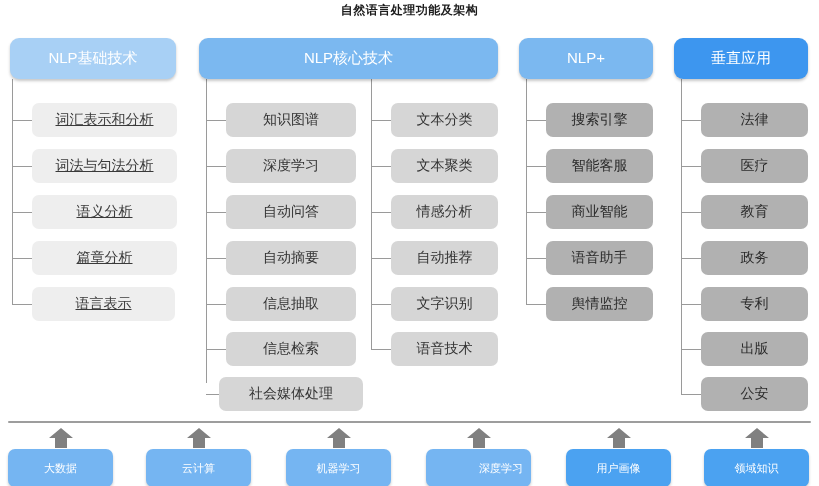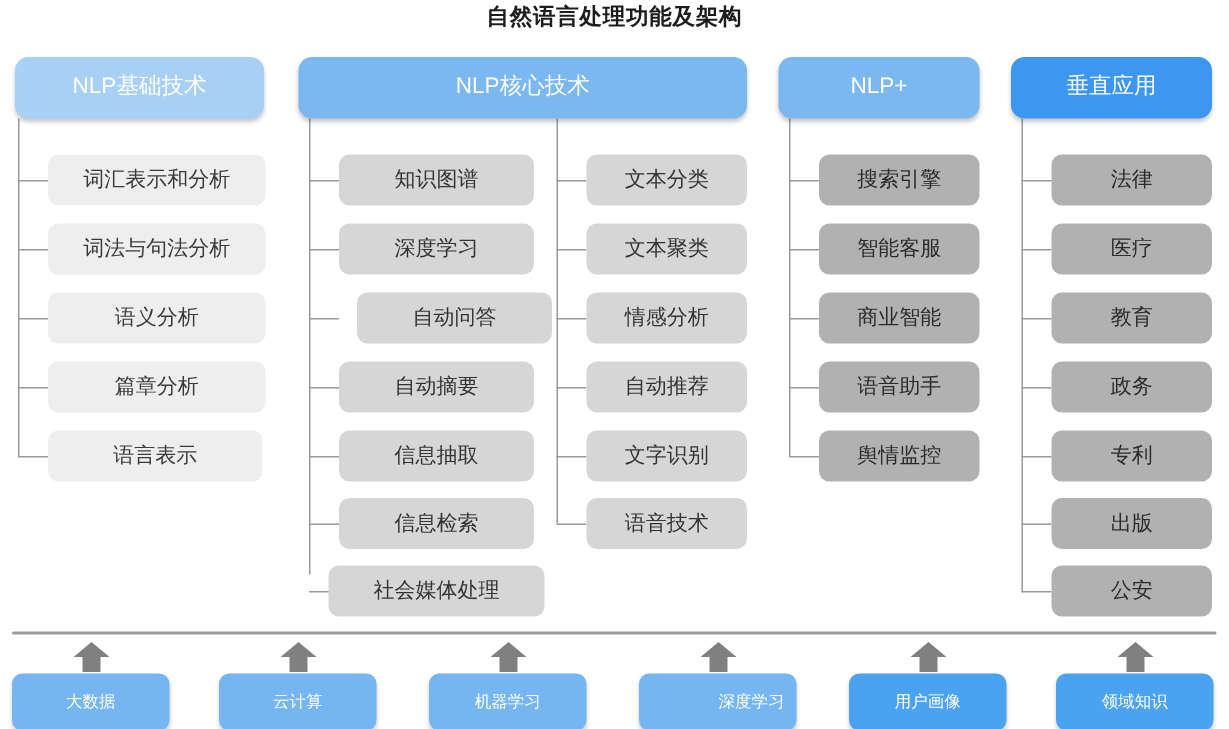--- a/index.html
+++ b/index.html
@@ -9,21 +9,21 @@
     font-family:"Liberation Sans","DejaVu Sans",sans-serif;
     overflow:hidden;
     position:relative;
   }
   #diagram{position:relative;width:819px;height:486px;}
 
   
   .title{
     position:absolute;left:0;top:2px;width:819px;
     text-align:center;
-    font-size:15px;font-weight:bold;color:#1c1c1c;
+    font-size:12px;font-weight:bold;color:#1c1c1c;
     letter-spacing:.5px;
   }
 
   
   .node{
     position:absolute;
     box-sizing:border-box;
     border-radius:7px;
     display:flex;align-items:center;justify-content:center;
     text-align:center;
@@ -39,21 +39,21 @@
     border-radius:9px;
     box-shadow:0 2px 3px rgba(0,0,0,.22);
   }
   .hdr-1{background:#a8d0f5;}
   .hdr-2{background:#7bb8f0;}
   .hdr-3{background:#7bb8f0;}
   .hdr-4{background:#3d96ef;}
 
   
   .leaf{height:34px;font-size:14px;color:#333333;}
-  .leaf-l1{background:#eeeeee;color:#3a3a3a;}
+  .leaf-l1{background:#eeeeee;color:#3a3a3a;text-decoration:underline;}
   .leaf-l2{background:#d6d6d6;color:#333333;}
   .leaf-l3{background:#b1b1b1;color:#2b2b2b;}
 
   
   .found{
     height:38px;font-size:11px;color:#ffffff;border-radius:7px;
     background:#75b5f2;
     box-shadow:0 2px 3px rgba(0,0,0,.2);
   }
   .found-dark{background:#4ba2f1;}
@@ -122,21 +122,21 @@
   <div class="node hdr hdr-4" style="left:674px;top:38px;width:134px;">垂直应用</div>
 
   <div class="node leaf leaf-l1" style="left:32px;top:103px;width:145px;">词汇表示和分析</div>
   <div class="node leaf leaf-l1" style="left:32px;top:149px;width:145px;">词法与句法分析</div>
   <div class="node leaf leaf-l1" style="left:32px;top:195px;width:145px;">语义分析</div>
   <div class="node leaf leaf-l1" style="left:32px;top:241px;width:145px;">篇章分析</div>
   <div class="node leaf leaf-l1" style="left:32px;top:287px;width:143px;">语言表示</div>
 
   <div class="node leaf leaf-l2" style="left:226px;top:103px;width:130px;">知识图谱</div>
   <div class="node leaf leaf-l2" style="left:226px;top:149px;width:130px;">深度学习</div>
-  <div class="node leaf leaf-l2" style="left:226px;top:195px;width:130px;margin-left:12px;">自动问答</div>
+  <div class="node leaf leaf-l2" style="left:226px;top:195px;width:130px;">自动问答</div>
   <div class="node leaf leaf-l2" style="left:226px;top:241px;width:130px;">自动摘要</div>
   <div class="node leaf leaf-l2" style="left:226px;top:287px;width:130px;">信息抽取</div>
   <div class="node leaf leaf-l2" style="left:226px;top:332px;width:130px;">信息检索</div>
   <div class="node leaf leaf-l2" style="left:219px;top:377px;width:144px;">社会媒体处理</div>
 
   <div class="node leaf leaf-l2" style="left:391px;top:103px;width:107px;">文本分类</div>
   <div class="node leaf leaf-l2" style="left:391px;top:149px;width:107px;">文本聚类</div>
   <div class="node leaf leaf-l2" style="left:391px;top:195px;width:107px;">情感分析</div>
   <div class="node leaf leaf-l2" style="left:391px;top:241px;width:107px;">自动推荐</div>
   <div class="node leaf leaf-l2" style="left:391px;top:287px;width:107px;">文字识别</div>

